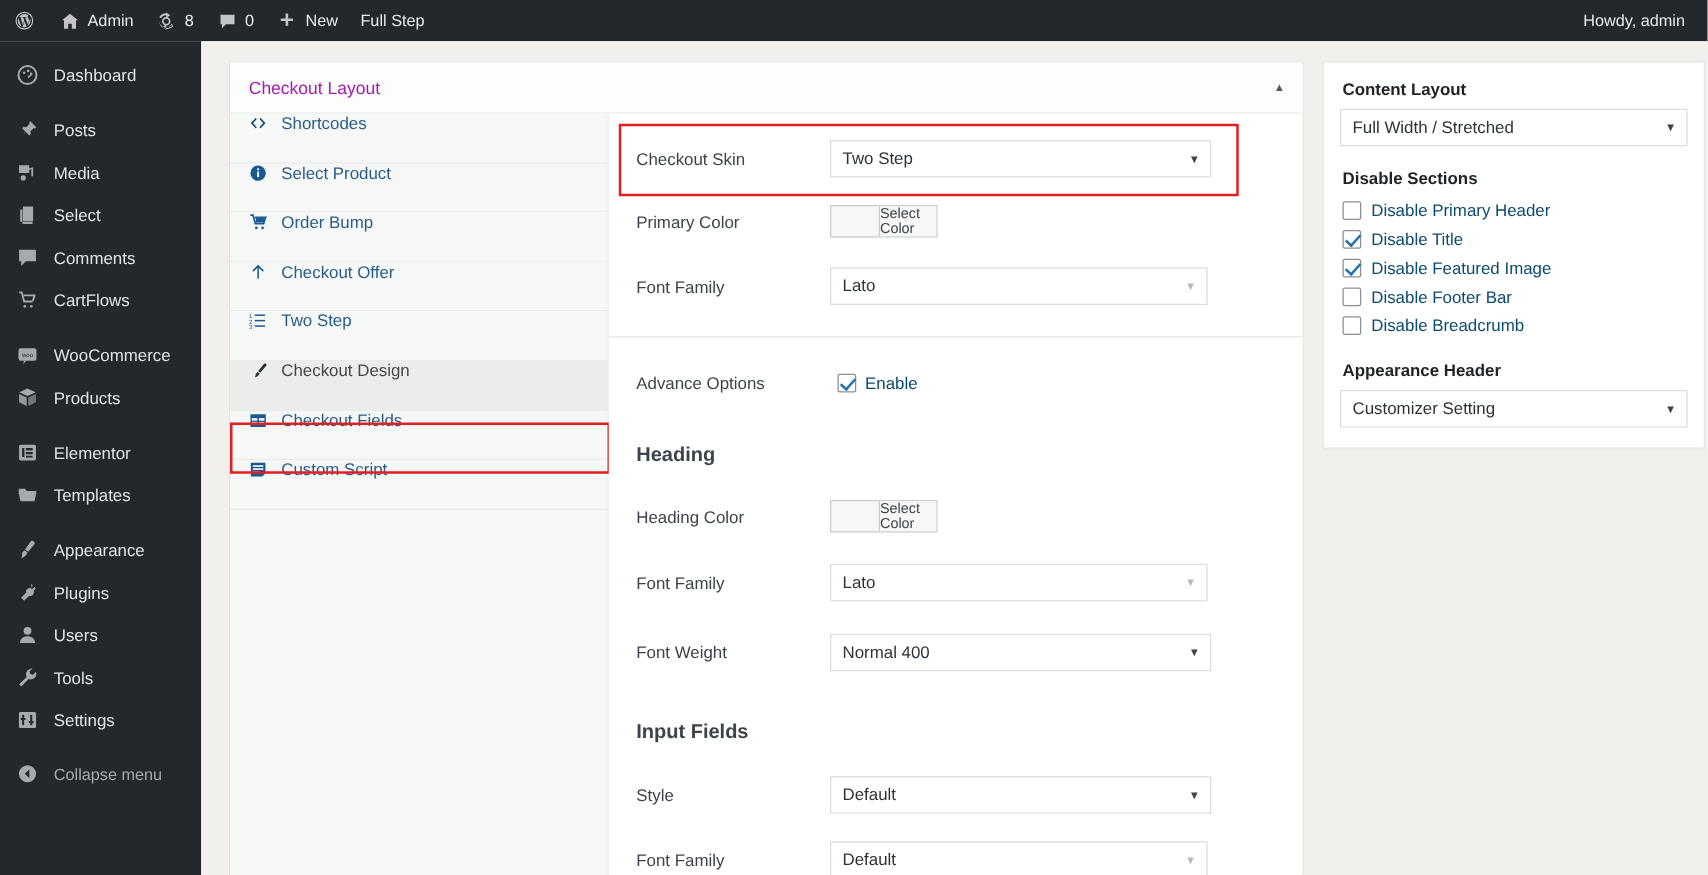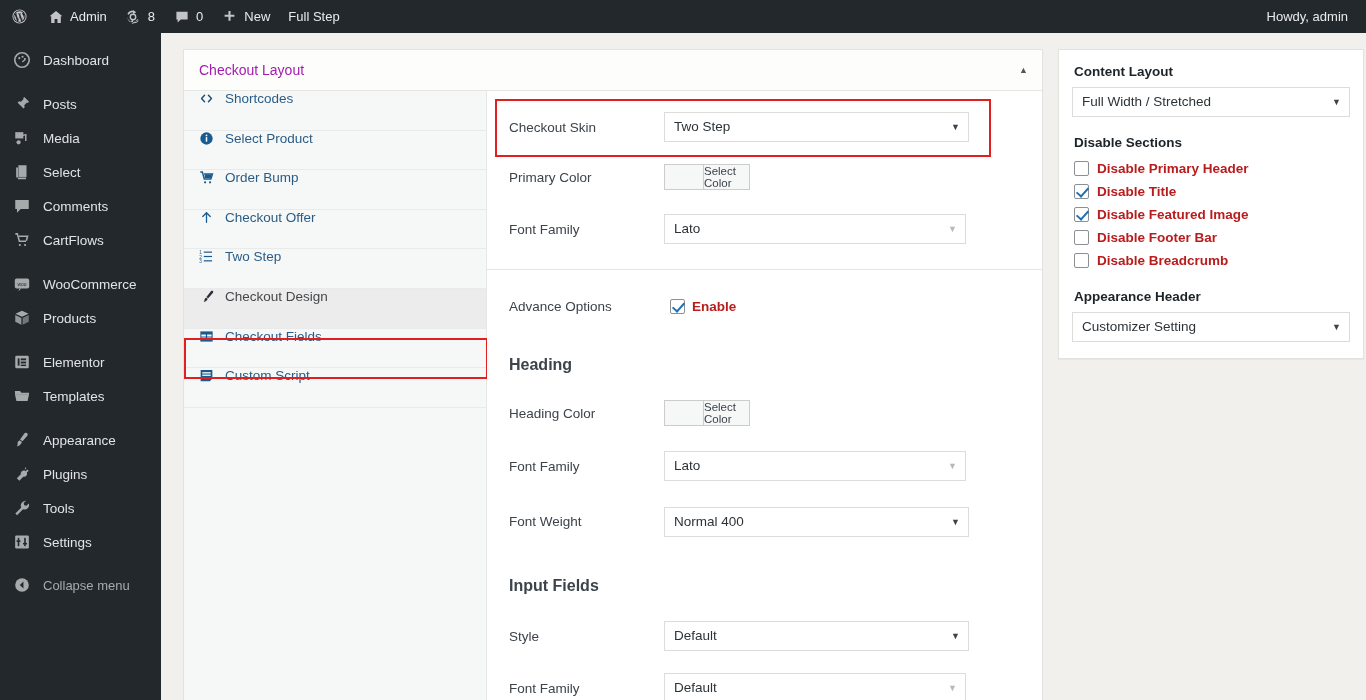--- a/index.html
+++ b/index.html
@@ -172,21 +172,21 @@
     position: relative; border-radius: 2px;
   }
   .cbx.on::after {
     content: "";
     position: absolute; left: 4px; top: 0px;
     width: 5px; height: 10px;
     border: solid #2271b1;
     border-width: 0 2px 2px 0;
     transform: rotate(42deg);
   }
-  .cbl { font-size: 13.5px; color: #b91c1c; font-weight: bold; }
+  .cbl { font-size: 13.5px; color: #0c4a6e; }
 
   .divider { height: 1px; background: #e6e6e5; margin: 0; }
   .sechead {
     font-size: 16px; font-weight: bold; color: #3c434a;
     padding: 0 22px; margin: 0;
     display: flex; align-items: center; height: 46px;
   }
 
   .skin-hl {
     position: absolute;
@@ -389,20 +389,29 @@
 
   <div class="menu-item">
     <span class="mi-ic">
       <svg width="18" height="18" viewBox="0 0 20 20" fill="#a7aaad">
           <path d="M13.3 2.3l1.4 1.4-2 2 1.3 1.3 2-2 1.4 1.4-2 2a3.4 3.4 0 01-4 4.6l-4.4 4.4-2.7-2.7 4.4-4.4a3.4 3.4 0 014.6-4z"></path>
         </svg>
     </span>
     <span>Plugins</span>
   </div>
 
+  <div class="menu-item">
+    <span class="mi-ic">
+      <svg width="18" height="18" viewBox="0 0 20 20" fill="#a7aaad">
+          <circle cx="10" cy="6.3" r="3.5"></circle>
+          <path d="M3.3 17.2c0-3.7 3-6 6.7-6s6.7 2.3 6.7 6z"></path>
+        </svg>
+    </span>
+    <span>Users</span>
+  </div>
 
   <div class="menu-item">
     <span class="mi-ic">
       <svg width="18" height="18" viewBox="0 0 20 20" fill="#a7aaad">
           <path d="M13.6 2.2a5 5 0 00-4.4 7.3l-6.6 6.6 1.9 1.9 6.6-6.6a5 5 0 006.4-6.5l-2.6 2.6-2.4-.6-.6-2.4 2.6-2.6a5 5 0 00-.9-.2z"></path>
         </svg>
     </span>
     <span>Tools</span>
   </div>
 

